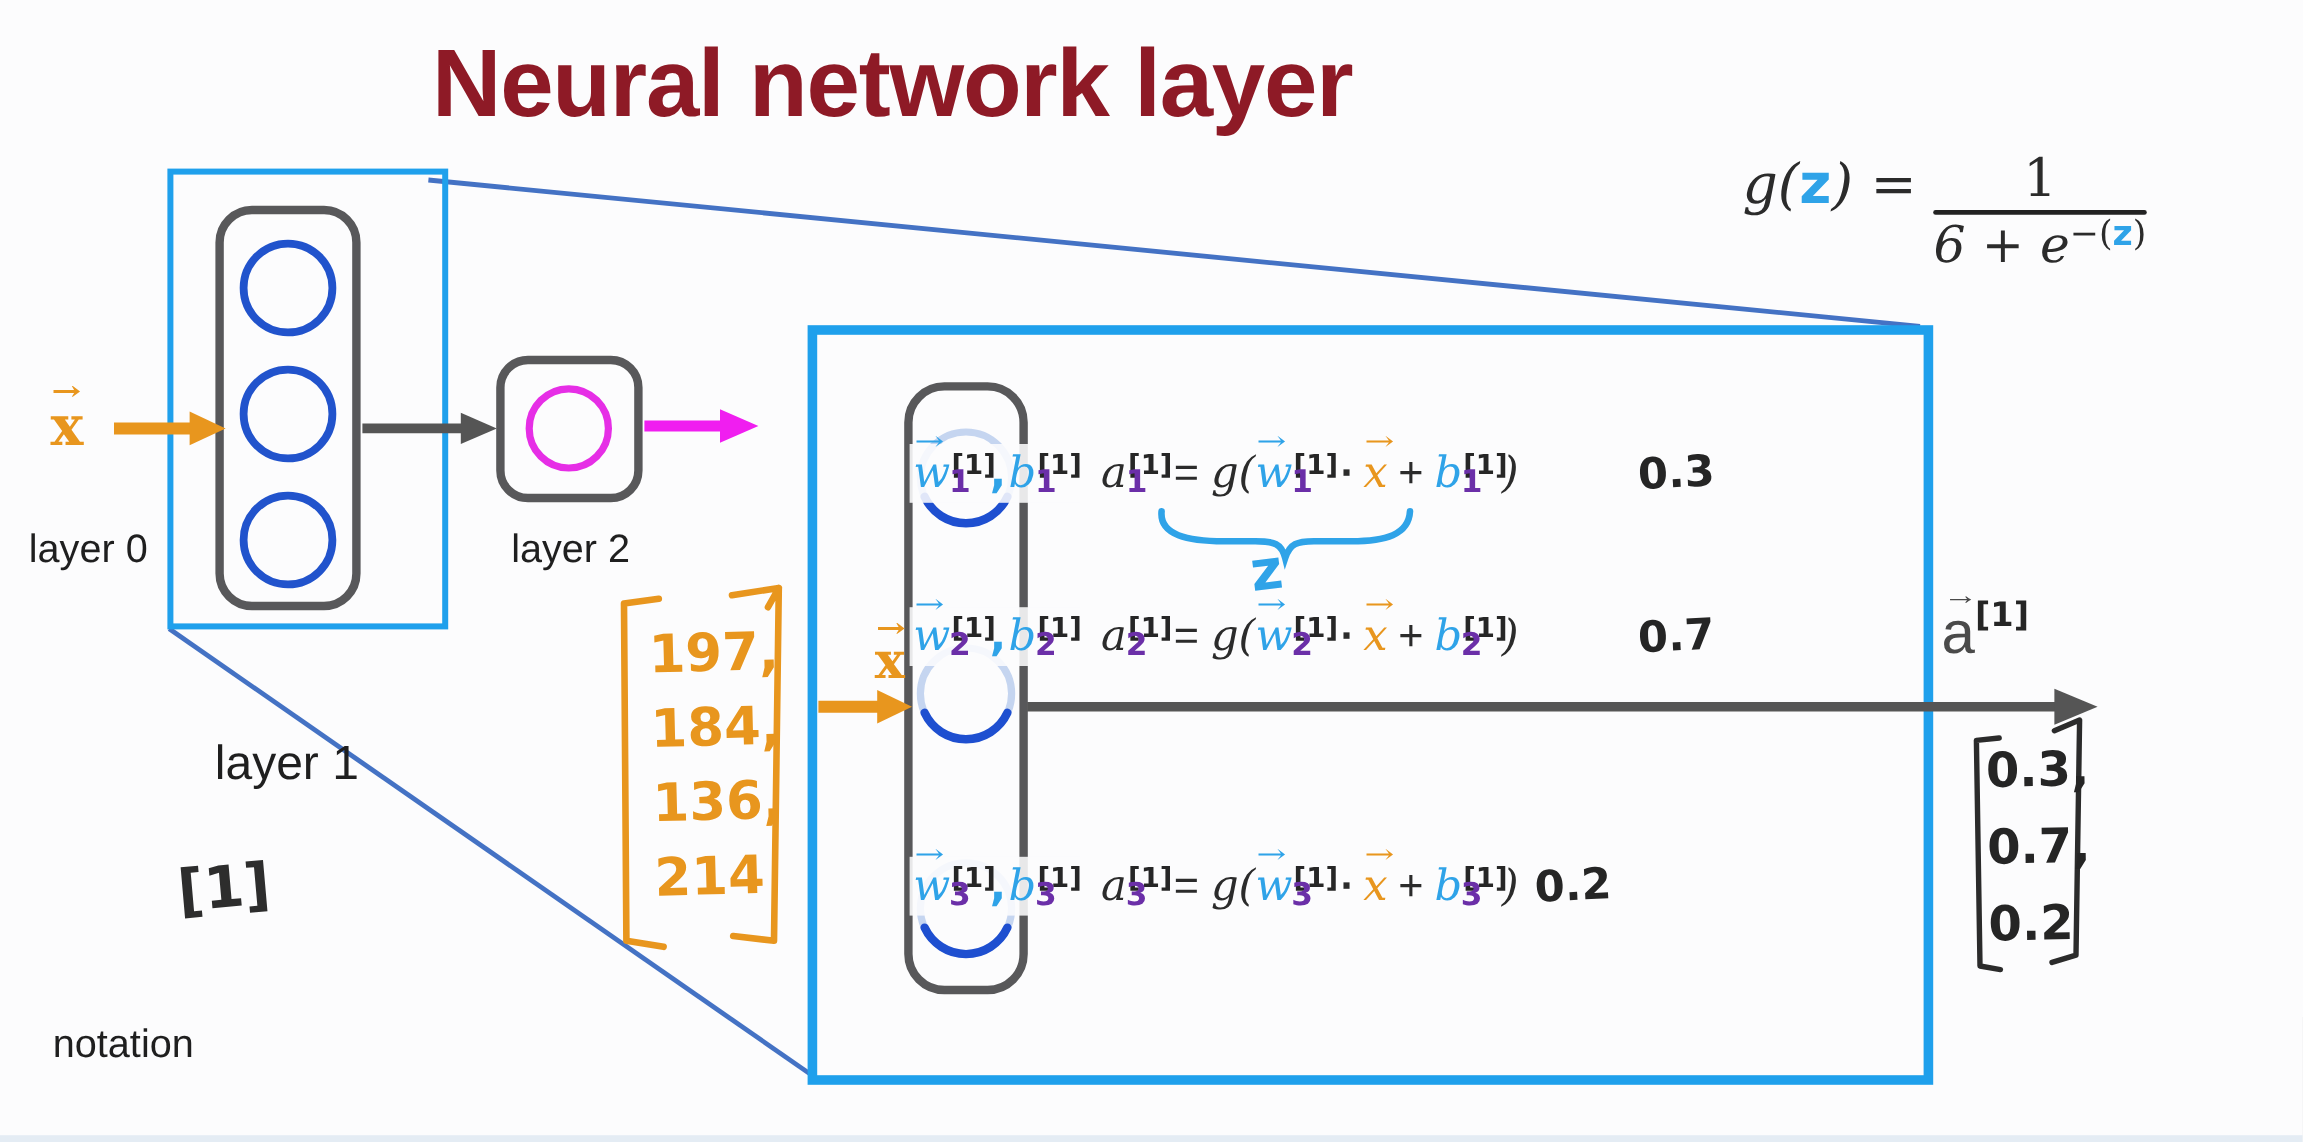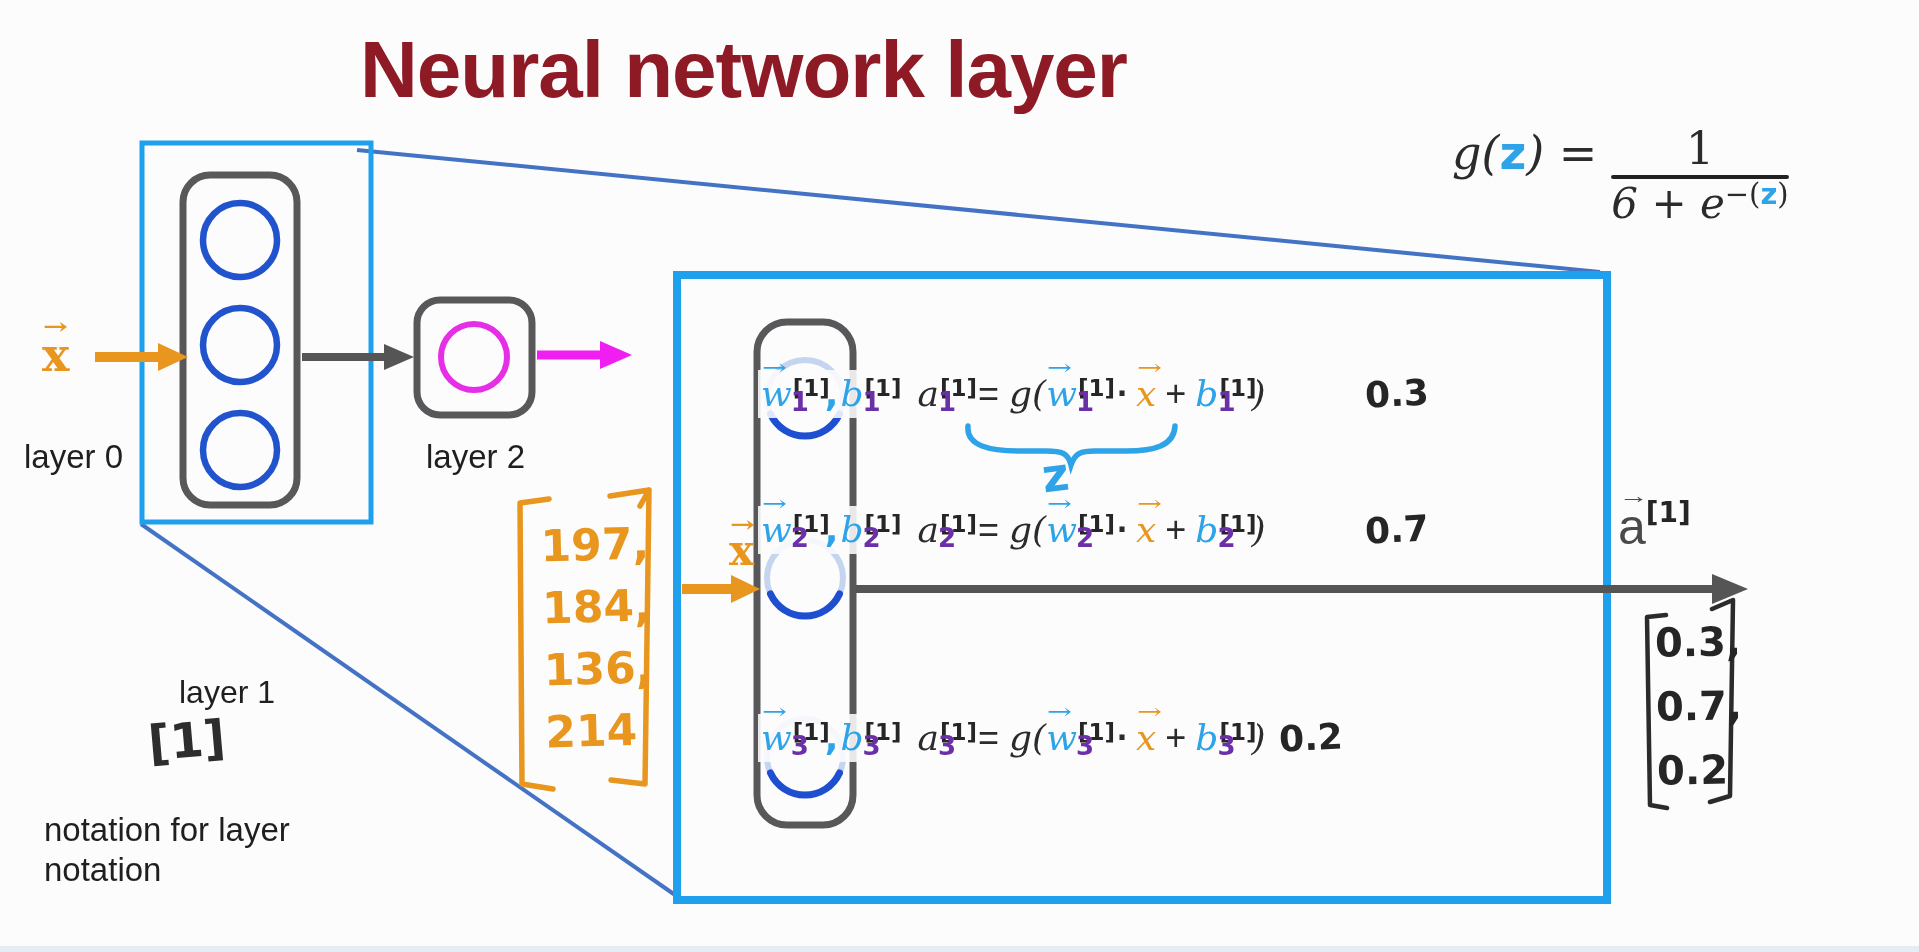--- a/index.html
+++ b/index.html
@@ -26,21 +26,21 @@
   .frac .num{font-size:44px;line-height:1.05;}
   .fbar{height:4px;background:#222;width:100%;margin:3px 0 1px 0;border-radius:2px;}
   .frac .den{font-size:42px;line-height:1.15;font-style:italic;}
   .fexp{font-size:29px;position:relative;top:-14px;font-style:normal;}
 
   
   .xl{font-family:"DejaVu Serif",serif;font-weight:700;color:#e8961e;}
   .x-left{left:42px;top:328px;font-size:46px;}
   .x-detail{left:697px;top:522px;font-size:42px;}
   .lyr{font-size:33px;color:#1f1f1f;}
-  .layer0{left:24px;top:438px;} .layer2{left:406px;top:438px;margin-left:20px;} .layer1{left:179px;top:674px;font-size:32px;}
+  .layer0{left:24px;top:438px;} .layer2{left:406px;top:438px;margin-left:20px;} .layer1{left:179px;top:614px;font-size:40px;}
   .notation-sup{left:148px;top:712px;font-size:48px;color:#2d2d2d;transform:rotate(-5deg);}
   .caption{left:44px;top:810px;font-size:33px;color:#1f1f1f;line-height:40px;white-space:normal;width:340px;}
 
   
   .matrix{left:543px;top:514px;font-size:44px;line-height:62px;color:#e8961e;transform:rotate(-1.5deg);}
   .matrix span{display:block;}
   .outvec{left:1656px;top:610px;font-size:40px;line-height:64px;color:#252525;transform:rotate(-1deg);}
   .outvec span{display:block;}
 
   
@@ -141,21 +141,21 @@
     </span>
   </div>
 
   
   <div class="txt xl x-left vec"><span class="va orange">→</span><span>x</span></div>
   <div class="txt lyr layer0">layer 0</div>
   <div class="txt lyr layer2">layer 2</div>
   <div class="txt lyr layer1">layer 1</div>
   <div class="txt hw notation-sup">[1]</div>
   <div class="txt caption">
-    <span>notation for layer</span><br>
+    <br>
     <span>notation</span>
   </div>
 
   
   <div class="txt hw matrix">
     <span>197,</span>
     <span>184,</span>
     <span>136,</span>
     <span>214</span>
   </div>

